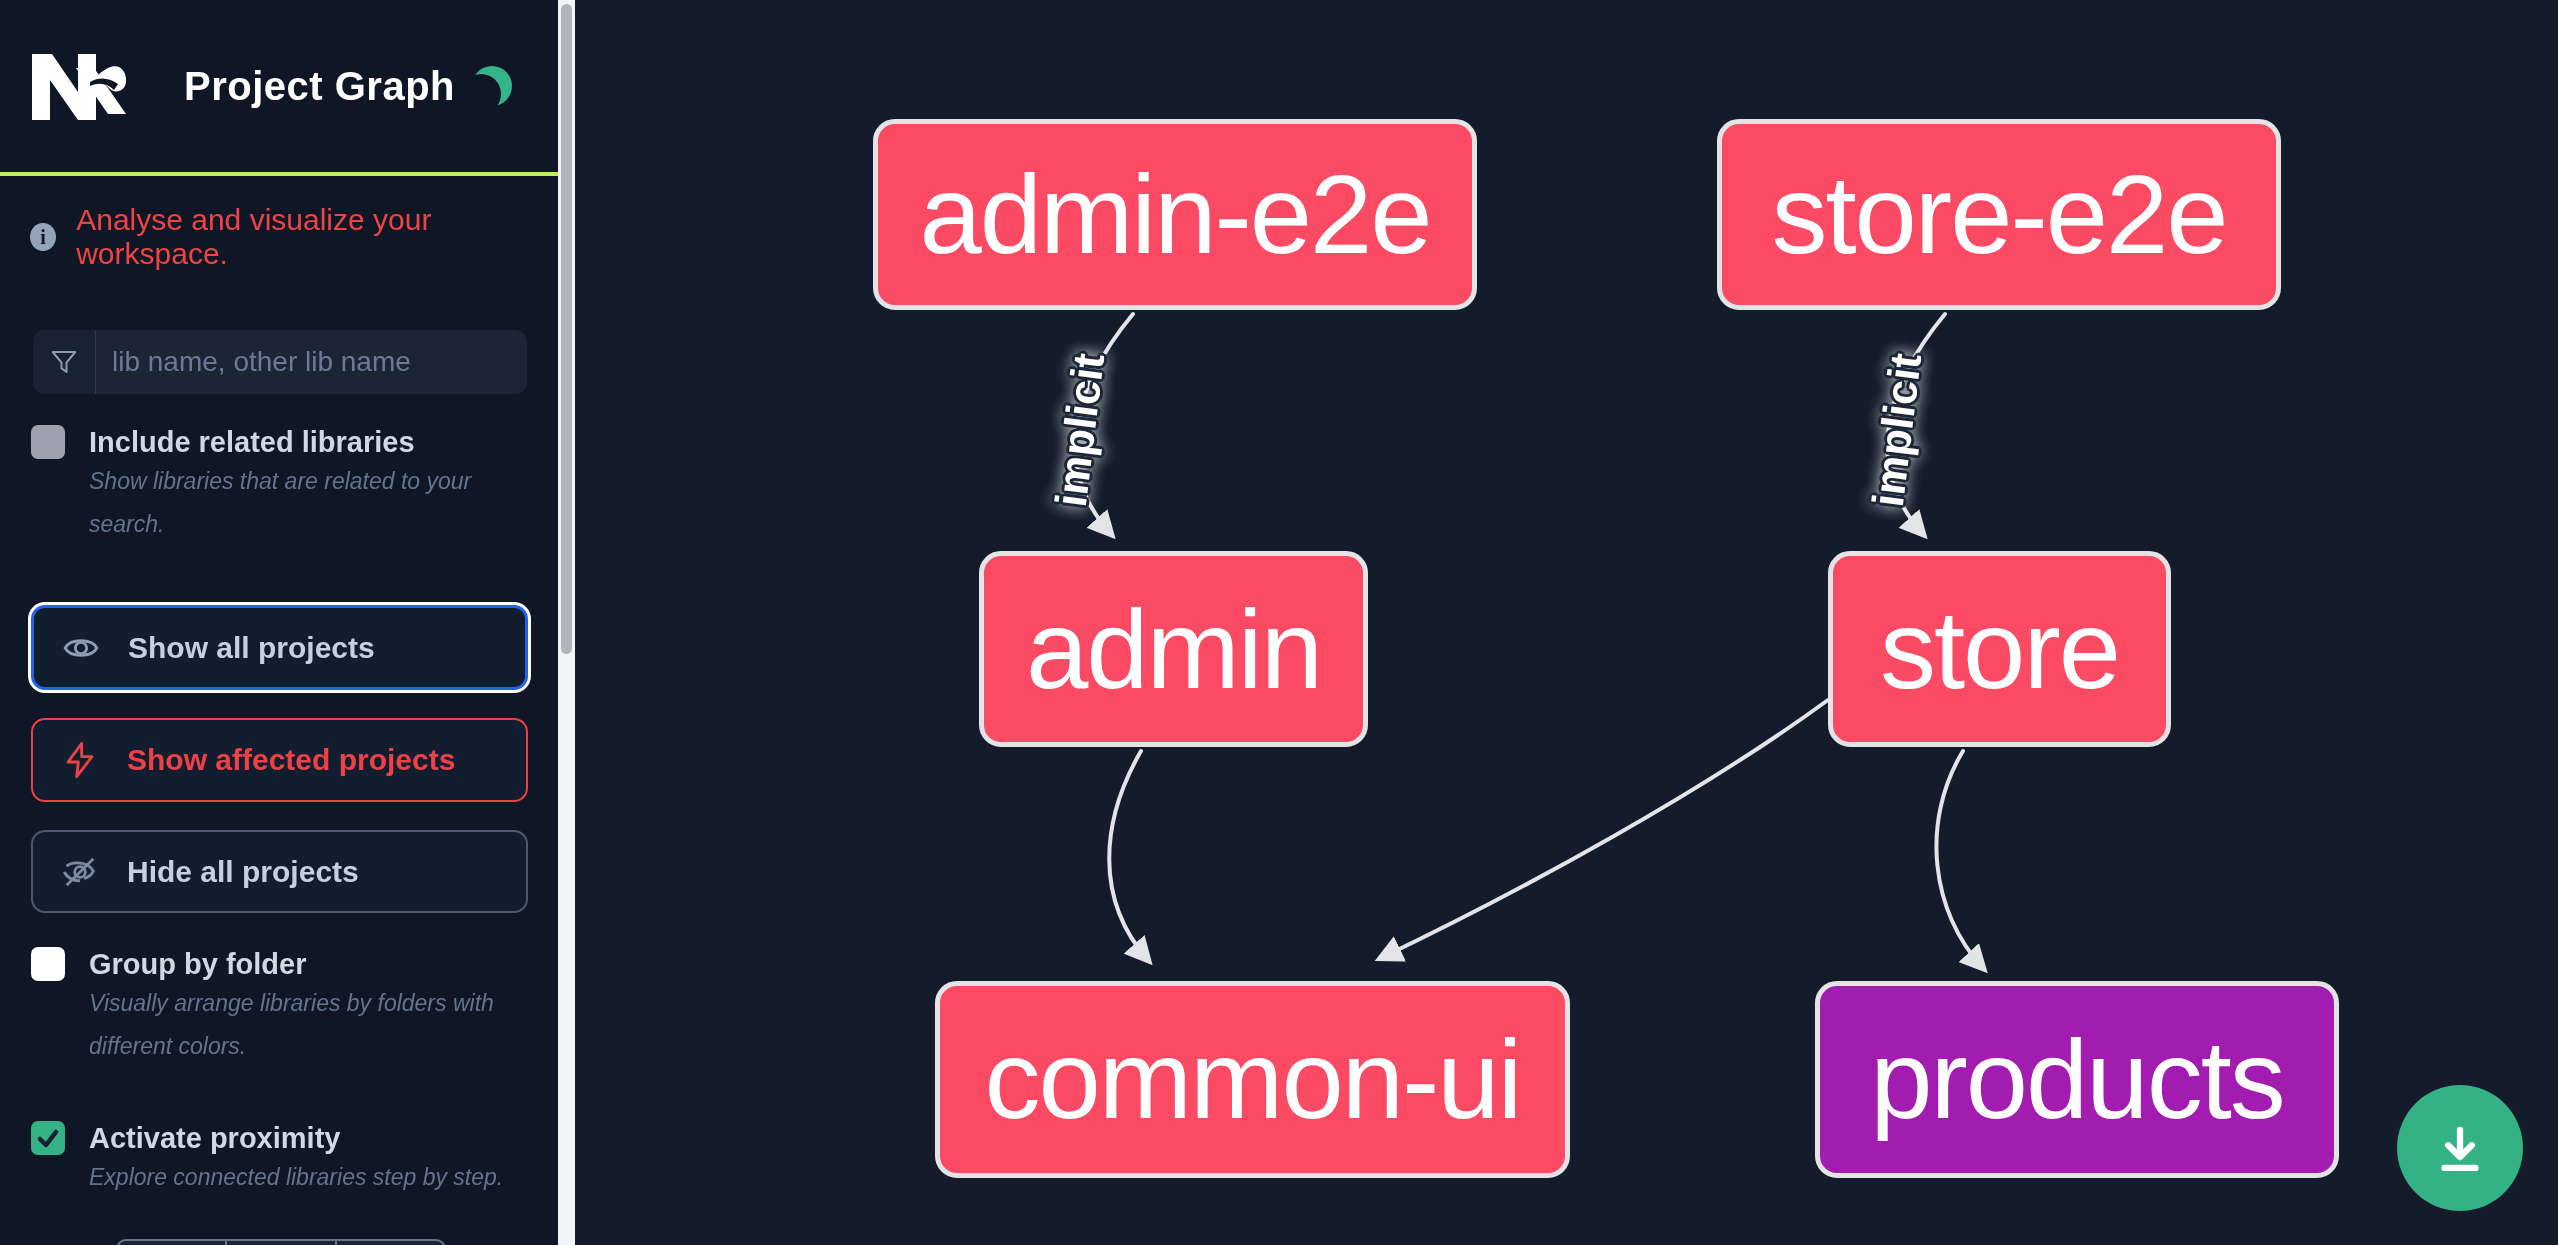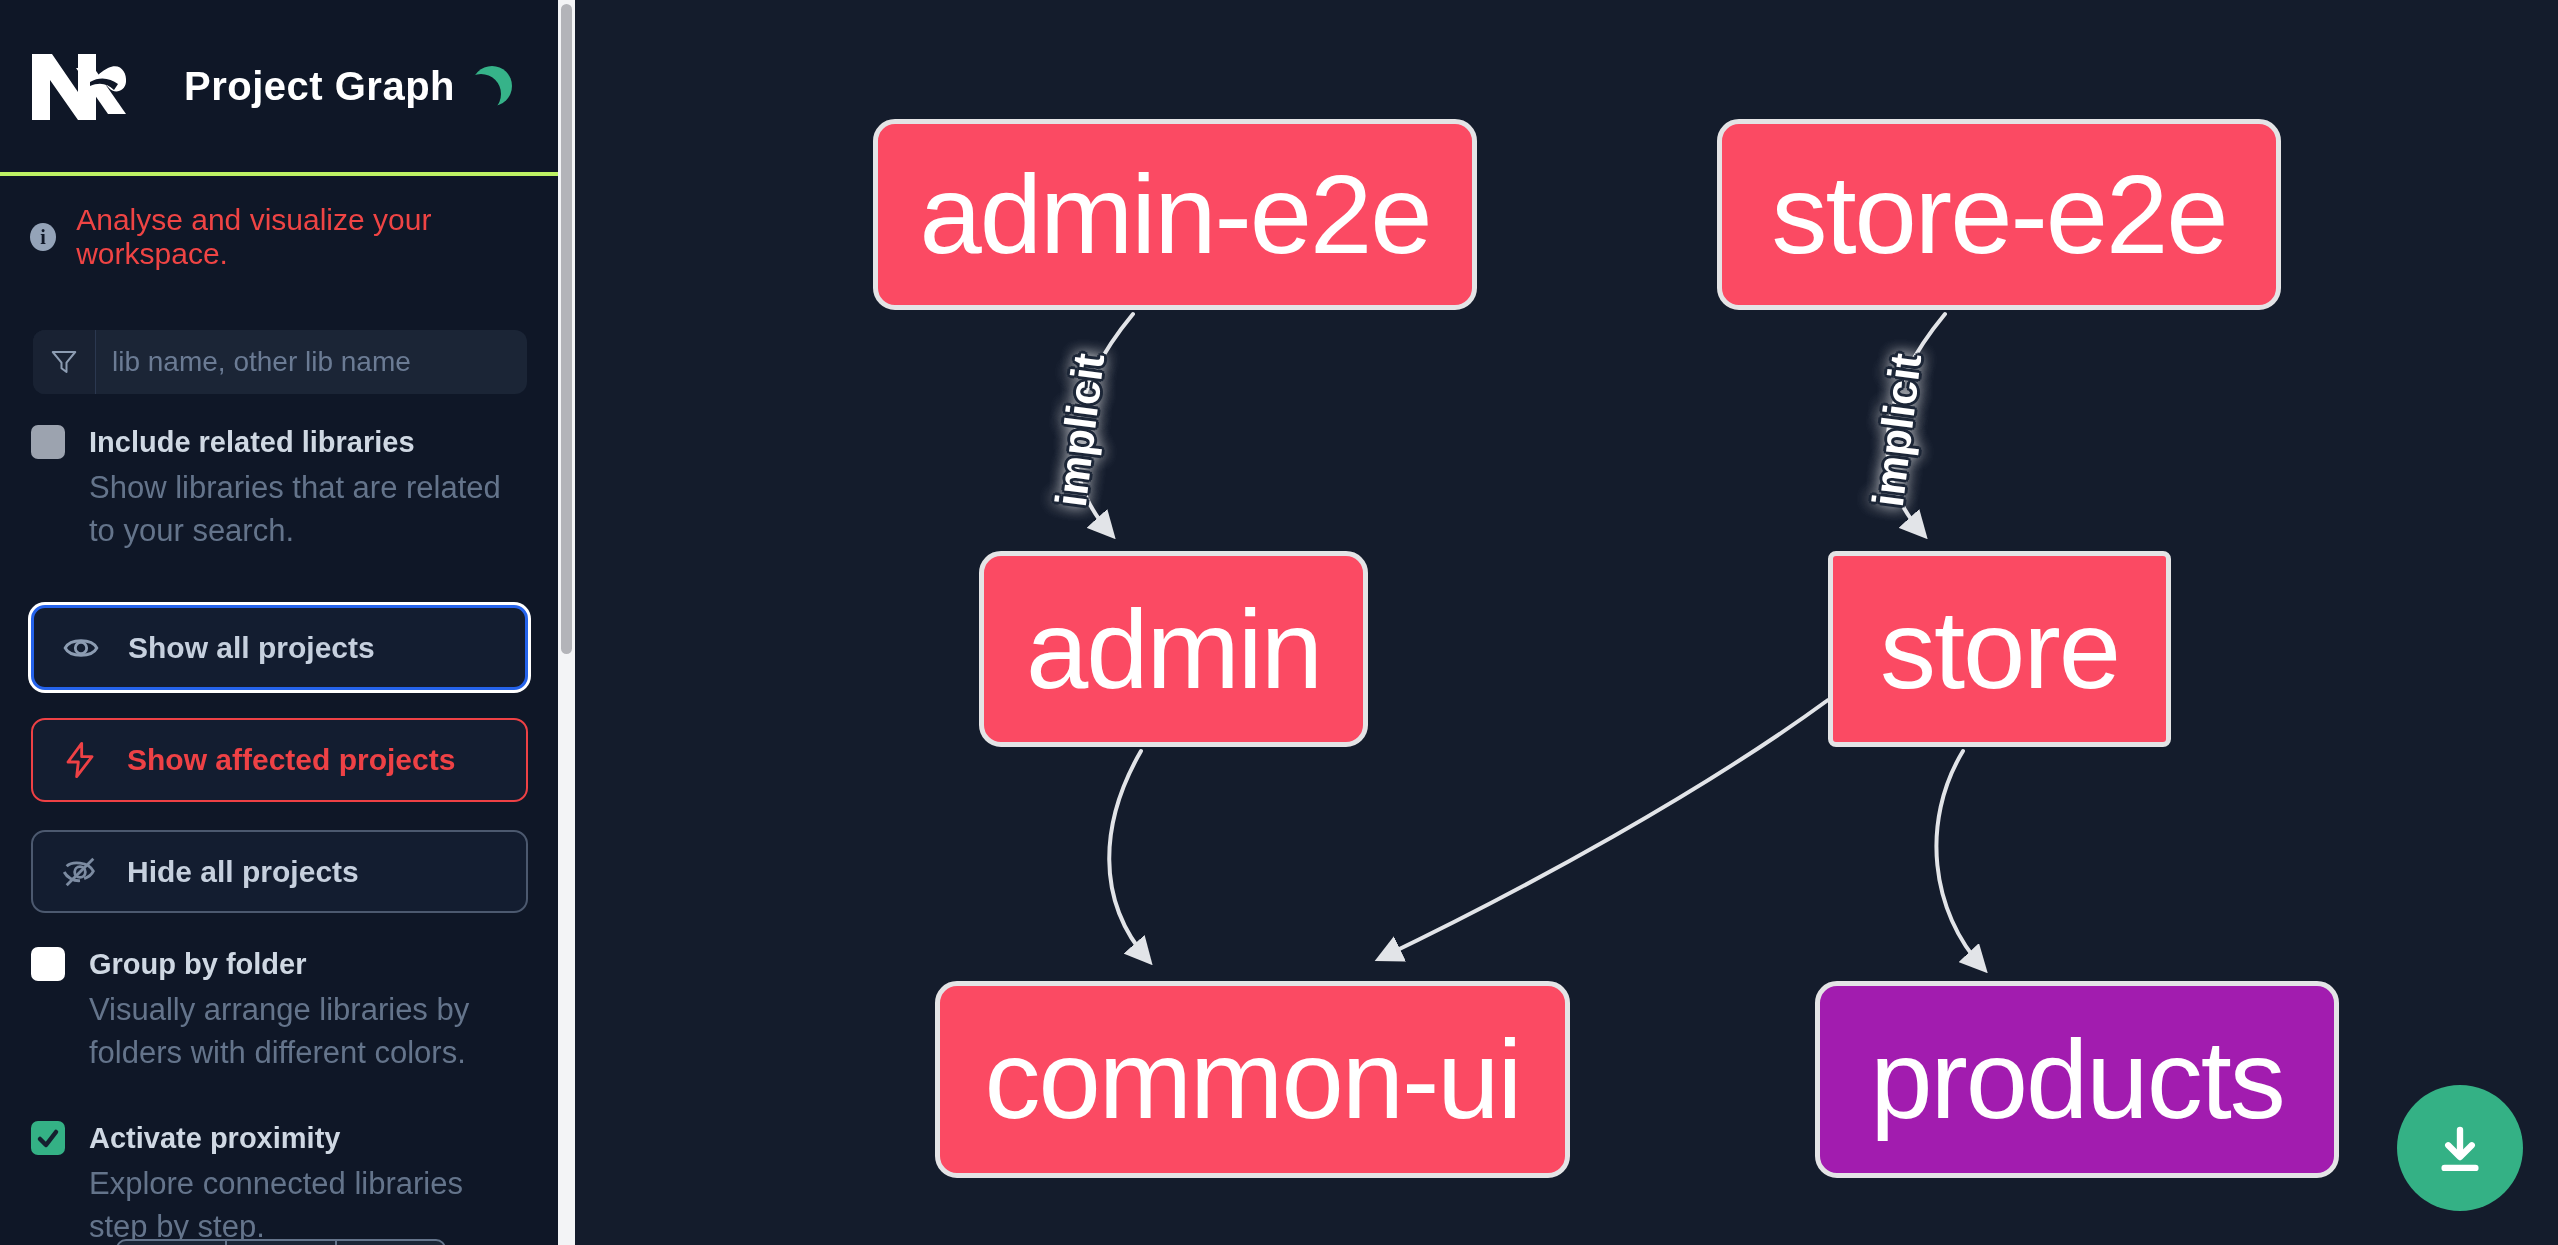--- a/index.html
+++ b/index.html
@@ -22,21 +22,21 @@
   .search-input { flex:1; background:transparent; border:none; outline:none; padding:0 16px; font-size:28px; color:#cbd5e1; font-family:"Liberation Sans",sans-serif; }
   .search-input::placeholder { color:#6b7b94; }
 
   .toggle-row { position:absolute; left:31px; width:486px; display:grid; grid-template-columns:34px 1fr; column-gap:24px; }
   .row-include { top:424px; } .row-group { top:946px; } .row-proximity { top:1120px; }
   .cbox { width:34px; height:34px; border-radius:7px; margin-top:1px; cursor:pointer; display:flex; align-items:center; justify-content:center; }
   .cb-muted { background:#9ca3af; }
   .cb-white { background:#ffffff; }
   .cb-green { background:#34b185; }
   .toggle-label { font-size:29px; font-weight:600; color:#cfd8e3; line-height:36px; }
-  .toggle-desc { font-size:31px; color:#64748b; line-height:43px; margin-top:6px; max-width:450px; }
+  .toggle-desc { font-size:23px; color:#64748b; line-height:43px; max-width:450px;font-style:italic; }
 
   .btn { position:absolute; left:31px; width:497px; border-radius:14px; display:flex; align-items:center; padding-left:27px; gap:27px; font-size:30px; font-weight:600; cursor:pointer; background:#131d30; }
   .btn-show-all { top:605px; height:85px; border:3px solid #2563eb; box-shadow:0 0 0 3px #ffffff; color:#c6d0de; }
   .btn-affected { top:718px; height:84px; border:2px solid #ee4145; color:#ee4145; }
   .btn-hide { top:830px; height:83px; border:2px solid #4c596f; color:#c6d0de; }
 
   .stepper { position:absolute; left:116px; top:1239px; width:330px; height:40px; border:2px solid #64748b; border-radius:10px; background:#1b2536; display:flex; }
   .stepper-cell { flex:1; border-right:2px solid #64748b; }
   .stepper-cell:last-child { border-right:none; }
 
@@ -46,21 +46,21 @@
   
   .canvas { position:absolute; left:575px; top:0; width:1983px; height:1245px; background:#141c2c; }
   .edges-svg { position:absolute; left:0; top:0; }
 
   .gnode { position:absolute; border:5px solid #e4e4e6; border-radius:22px; display:flex; align-items:center; justify-content:center; color:#ffffff; font-size:112px; letter-spacing:-2px; cursor:pointer; }
   .gnode-pink { background:#fb4a63; }
   .gnode-gray { background:#a21caf; }
   .n-admin-e2e  { left:298px;  top:119px; width:604px; height:191px; }
   .n-store-e2e  { left:1142px; top:119px; width:564px; height:191px; }
   .n-admin      { left:404px;  top:551px; width:389px; height:196px;text-align:right; }
-  .n-store      { left:1253px; top:551px; width:343px; height:196px;border-radius:8px; }
+  .n-store      { left:1253px; top:551px; width:343px; height:196px; }
   .n-common-ui  { left:360px;  top:981px; width:635px; height:197px; }
   .n-products   { left:1240px; top:981px; width:524px; height:197px; }
 
   .edge-label { position:absolute; font-size:44px; font-weight:700; color:#ffffff; white-space:nowrap;
     transform:translate(-50%,-50%) rotate(-83deg);
     text-shadow: 3px 0 0 #1c2637, -3px 0 0 #1c2637, 0 3px 0 #1c2637, 0 -3px 0 #1c2637,
                  2px 2px 0 #1c2637, -2px -2px 0 #1c2637, 2px -2px 0 #1c2637, -2px 2px 0 #1c2637,
                  0 0 16px rgba(255,255,255,0.9), 0 0 16px rgba(255,255,255,0.85); }
   .el-1 { left:505px;  top:430px; }
   .el-2 { left:1322px; top:430px; }

